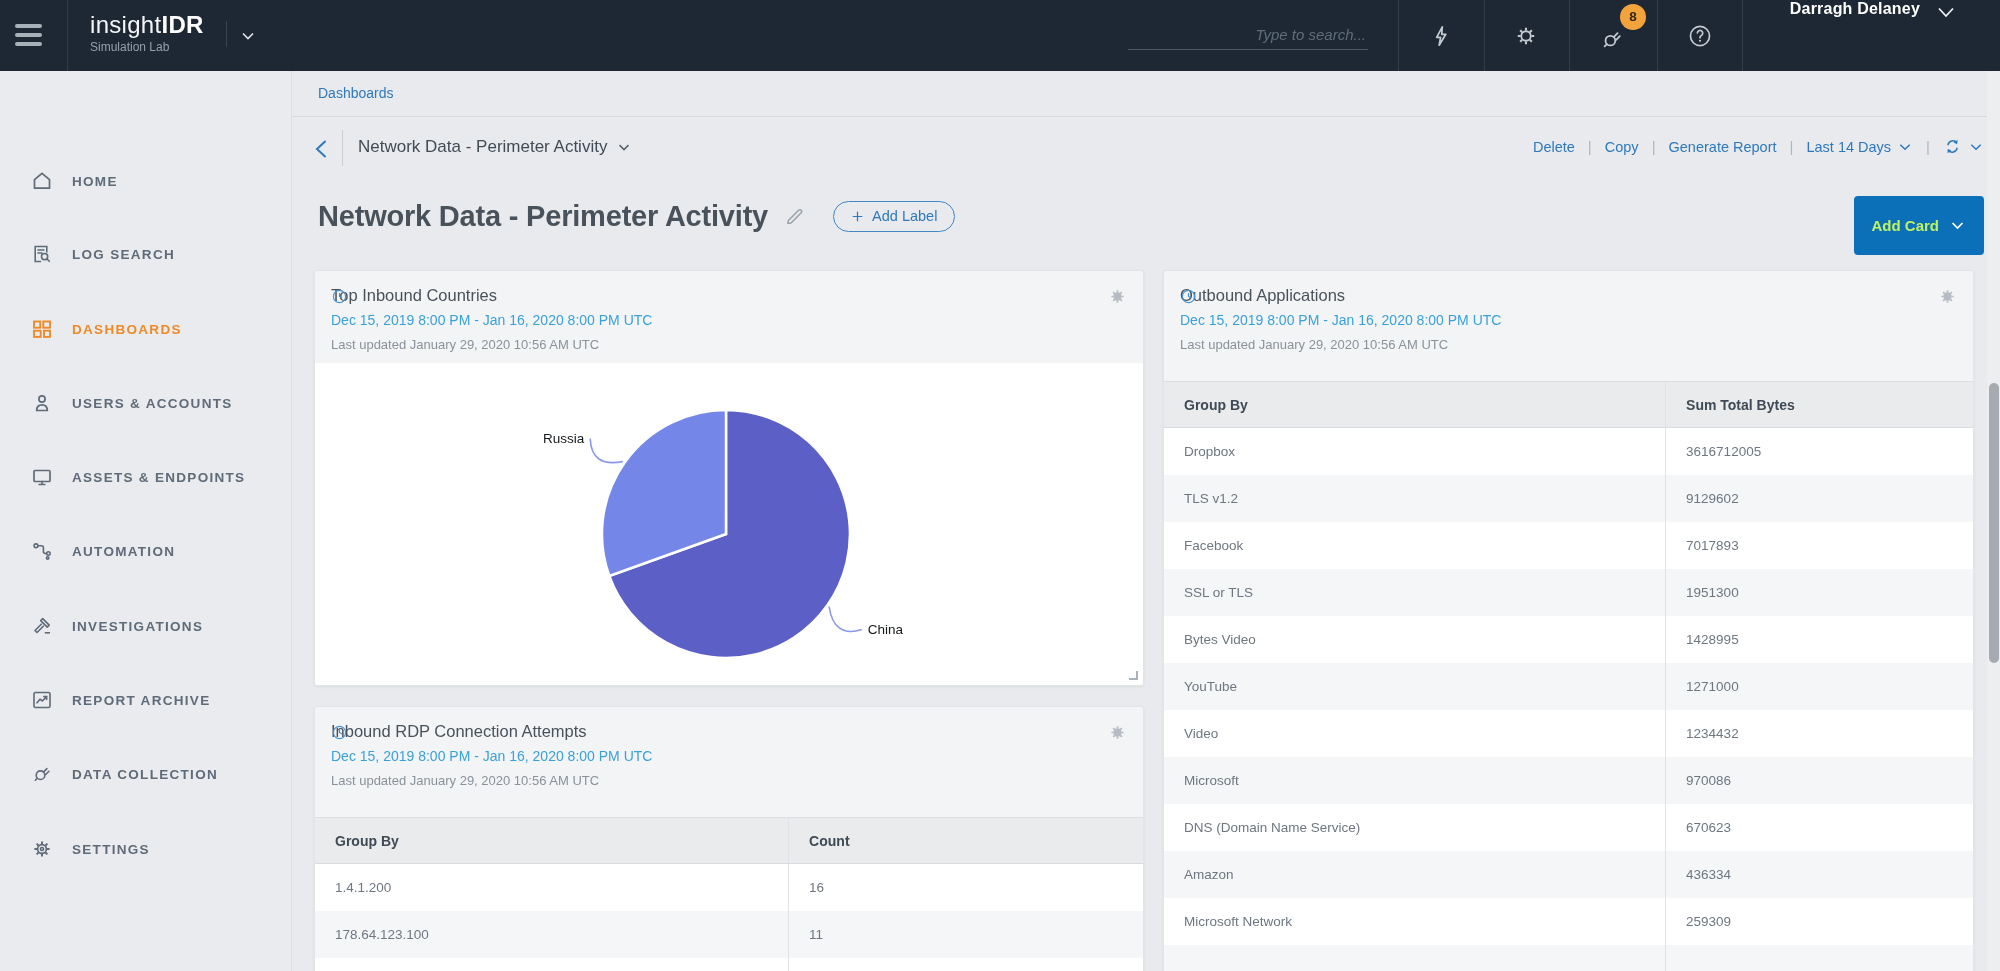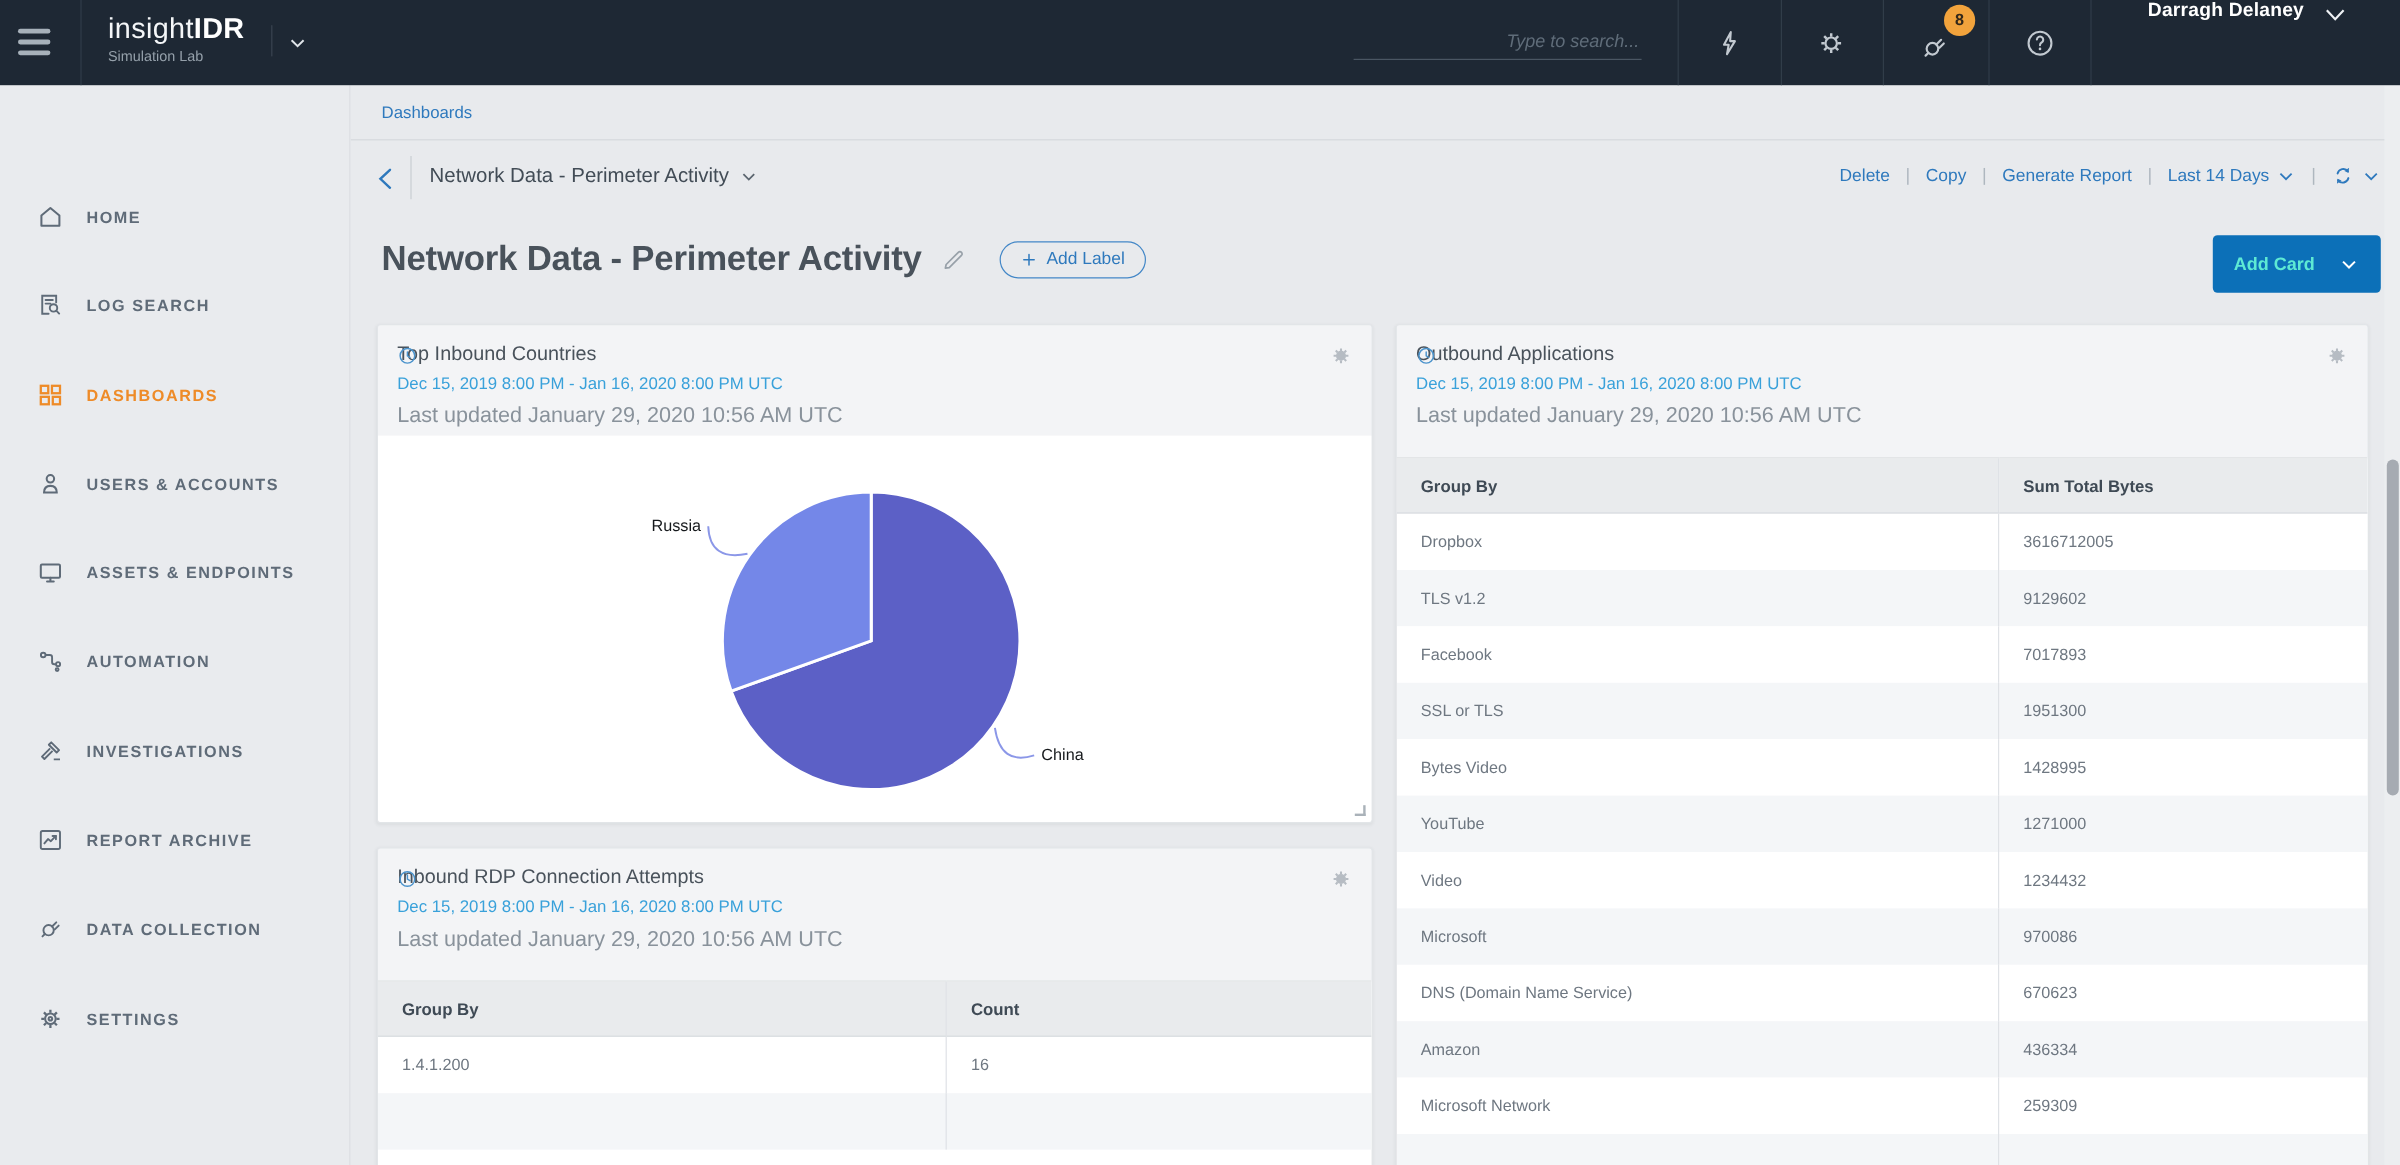--- a/index.html
+++ b/index.html
@@ -43,33 +43,33 @@
   .tool-div { position:absolute; left:50px; top:59px; width:1px; height:36px; background:#c9ced3; }
   .dash-select { position:absolute; left:66px; top:66px; display:flex; align-items:center; gap:8px; cursor:pointer;
     font-size:17px; color:#424c56; }
   .actions { position:absolute; right:16px; top:66px; display:flex; align-items:center; gap:13px; font-size:14.5px; }
   .actions a { color:#2e79bd; text-decoration:none; cursor:pointer; display:flex; align-items:center; gap:6px; }
   .actions .sep { color:#aeb7bf; font-size:15px; }
   .h1-row { position:absolute; left:26px; top:122px; height:46px; display:flex; align-items:center; gap:15px; }
   .page-title { font-size:29px; font-weight:bold; color:#49525b; letter-spacing:-.2px; }
   .add-label { display:flex; align-items:center; gap:8px; height:31px; padding:0 17px; border:1.5px solid #4387c7;
     border-radius:16px; color:#2e79bd; font-size:14.5px; cursor:pointer; margin-left:12px; }
-  .add-card { position:absolute; right:16px; top:125px; height:48px; padding:0 18px; background:#0c70b8; border:none;
-    border-radius:4px; color:#5eead4; font-size:15px; font-weight:bold; display:flex; align-items:center; gap:20px;
+  .add-card { position:absolute; right:16px; top:125px; height:59px; padding:0 18px; background:#0c70b8; border:none;
+    border-radius:4px; color:#bef264; font-size:15px; font-weight:bold; display:flex; align-items:center; gap:10px;
     cursor:pointer; font-family:inherit; }
 
   
   .card { position:absolute; background:#f3f4f6; border:1px solid #e2e5e8; border-radius:3px;
     box-shadow:0 1px 3px rgba(40,50,60,.07); overflow:hidden; }
   .card-head { position:relative; padding:15px 18px 0 16px; }
   .clock { position:absolute; left:16px; top:17px; width:17px; height:17px; color:#4b93cc; }
   .head-text { }
   .card-title { font-size:16.5px; color:#49525b; margin-bottom:6px; }
   .card-date { display:inline-block; font-size:14px; color:#39a1da; margin-bottom:9px; cursor:pointer; }
-  .card-updated { font-size:18px; color:#89929b; }
+  .card-updated { font-size:13px; color:#89929b; }
   .card-gear { position:absolute; right:16px; top:16px; width:19px; height:19px; color:#b6bcc3; cursor:pointer; }
   .card-body { position:absolute; left:0; right:0; bottom:0; background:#fff; }
   .resize-corner { position:absolute; right:5px; bottom:5px; width:9px; height:9px;
     border-right:2px solid #aab2b9; border-bottom:2px solid #aab2b9; }
 
   table.grid { width:100%; border-collapse:collapse; table-layout:fixed; }
   table.grid th { height:46px; background:#e9ebed; text-align:left; padding:0 0 0 20px; font-size:14px;
     color:#3f4a55; border-top:1px solid #dcdfe2; border-bottom:1px solid #d8dbdf; }
   table.grid td { height:47px; padding:0 0 0 20px; font-size:13.5px; color:#6e7781; background:#fff; }
   table.grid tr:nth-child(even) td { background:#f4f6f8; }
@@ -372,20 +372,24 @@
           <th>Group By</th>
           <th class="c2">Count</th>
         </tr>
           </thead>
         <tbody>
           <tr>
               <td>1.4.1.200</td>
               <td class="c2">16</td>
             </tr>
           <tr>
+              <td>178.64.123.100</td>
+              <td class="c2">11</td>
+            </tr>
+          <tr>
               <td></td>
               <td class="c2"></td>
             </tr>
         </tbody>
       </table>
     </div>
   </div>
 
   <div class="card" style="left:871px; top:199px; width:811px; height:790px">
     <div class="card-head">

